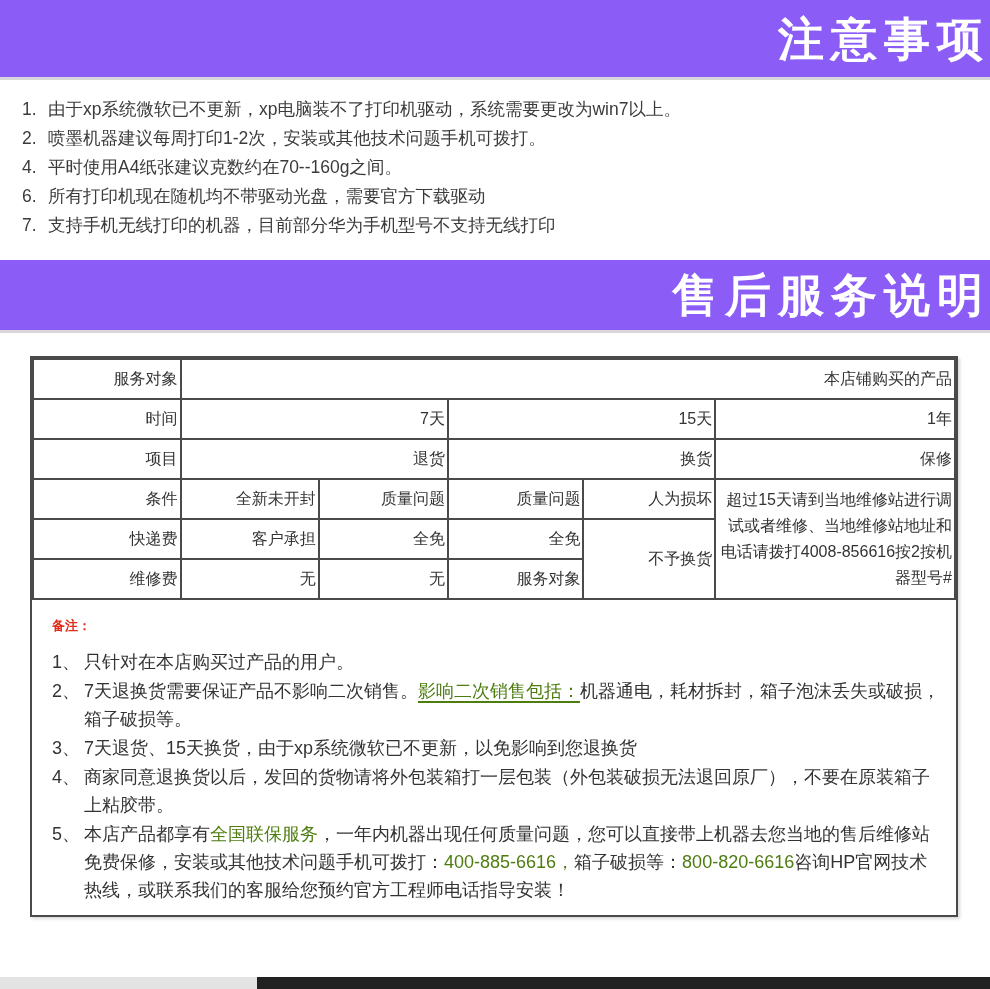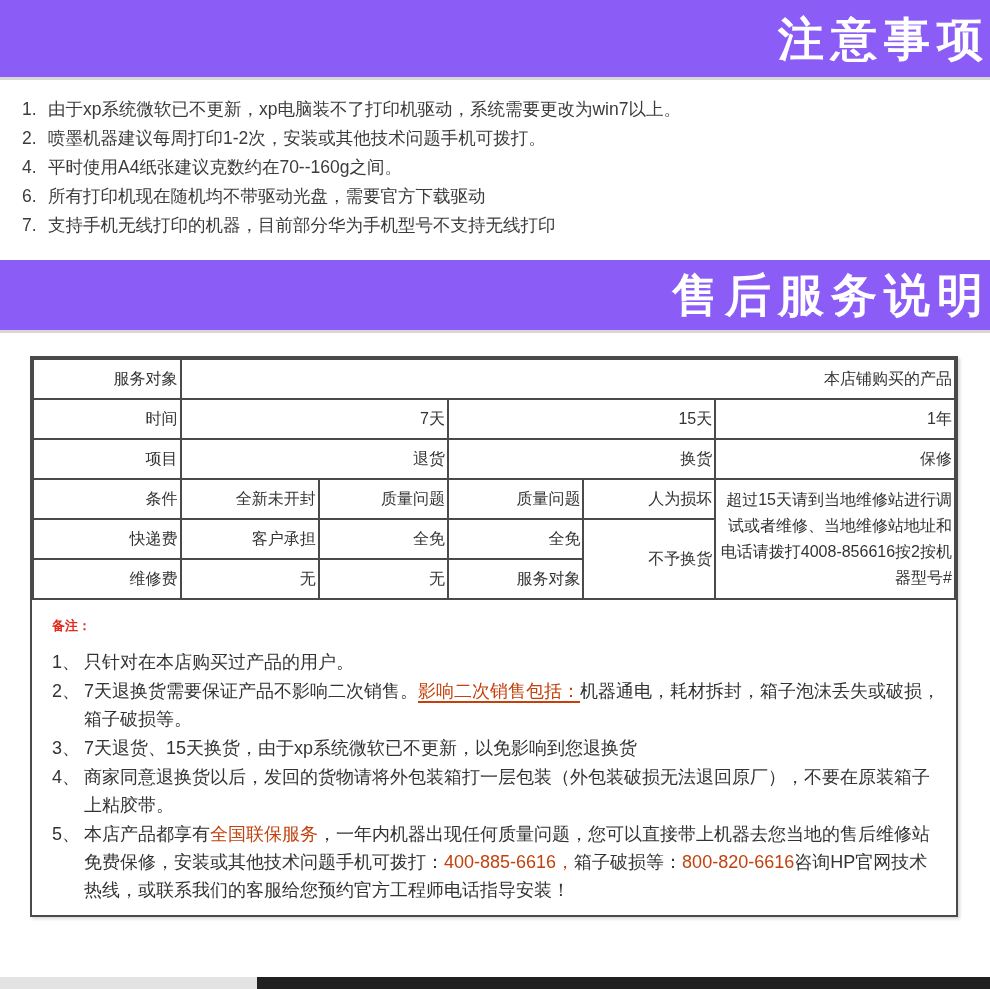--- a/index.html
+++ b/index.html
@@ -33,21 +33,21 @@
     font-size:16px;color:#333;padding:0 2px;
   }
   td.warranty-note{
     font-size:17px;line-height:26px;text-align:left;padding:4px 10px;color:#333;
   }
   
   .remarks{padding:12px 16px 10px 20px;font-size:18px;line-height:28px;color:#333;}
   .remarks-label{color:#e02a1a;font-weight:bold;font-size:13px;margin-bottom:8px;}
   .r-item{position:relative;padding-left:32px;margin:0 0 1px 0;}
   .r-num{position:absolute;left:0;top:0;}
-  .red{color:#c2410c;}
+  .red{color:#4d7c0f;}
   .u{text-decoration:underline;text-underline-offset:4px;text-decoration-thickness:2px;}
   
   .bottom-strip{position:absolute;left:0;bottom:0;width:990px;height:12px;display:flex;}
   .strip-light{width:257px;height:100%;background:#e4e3e4;}
   .strip-dark{flex:1;height:100%;background:#212121;}
 </style>
 </head>
 <body>
 
 <div class="page">

